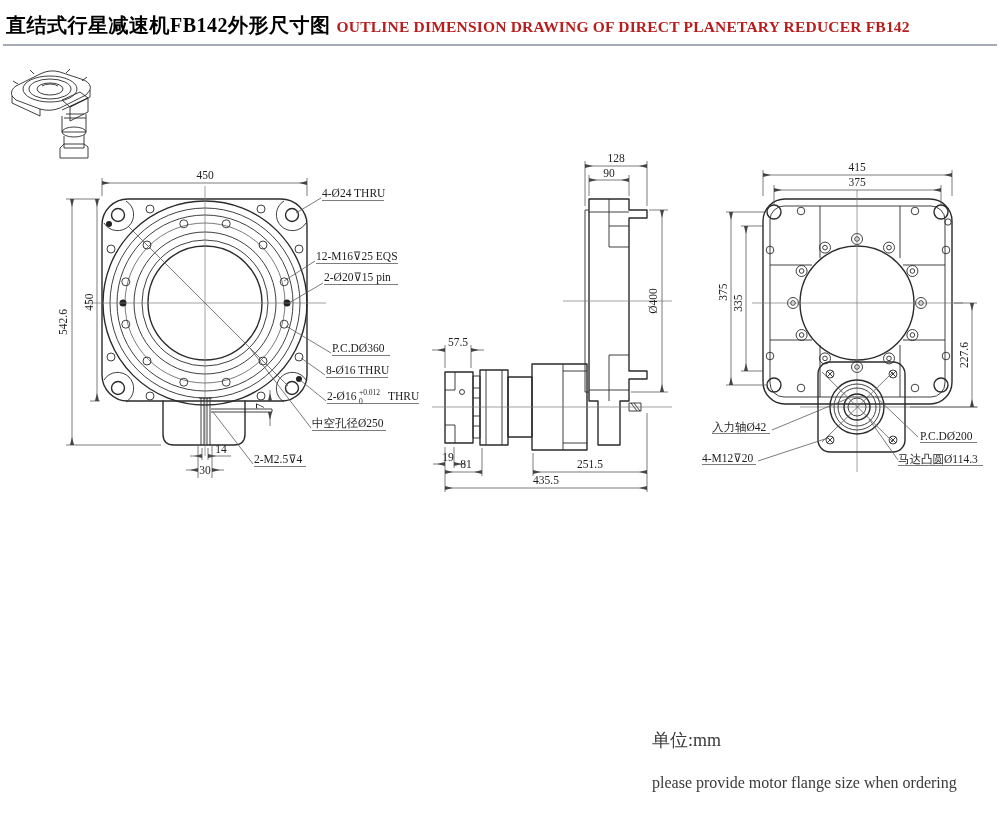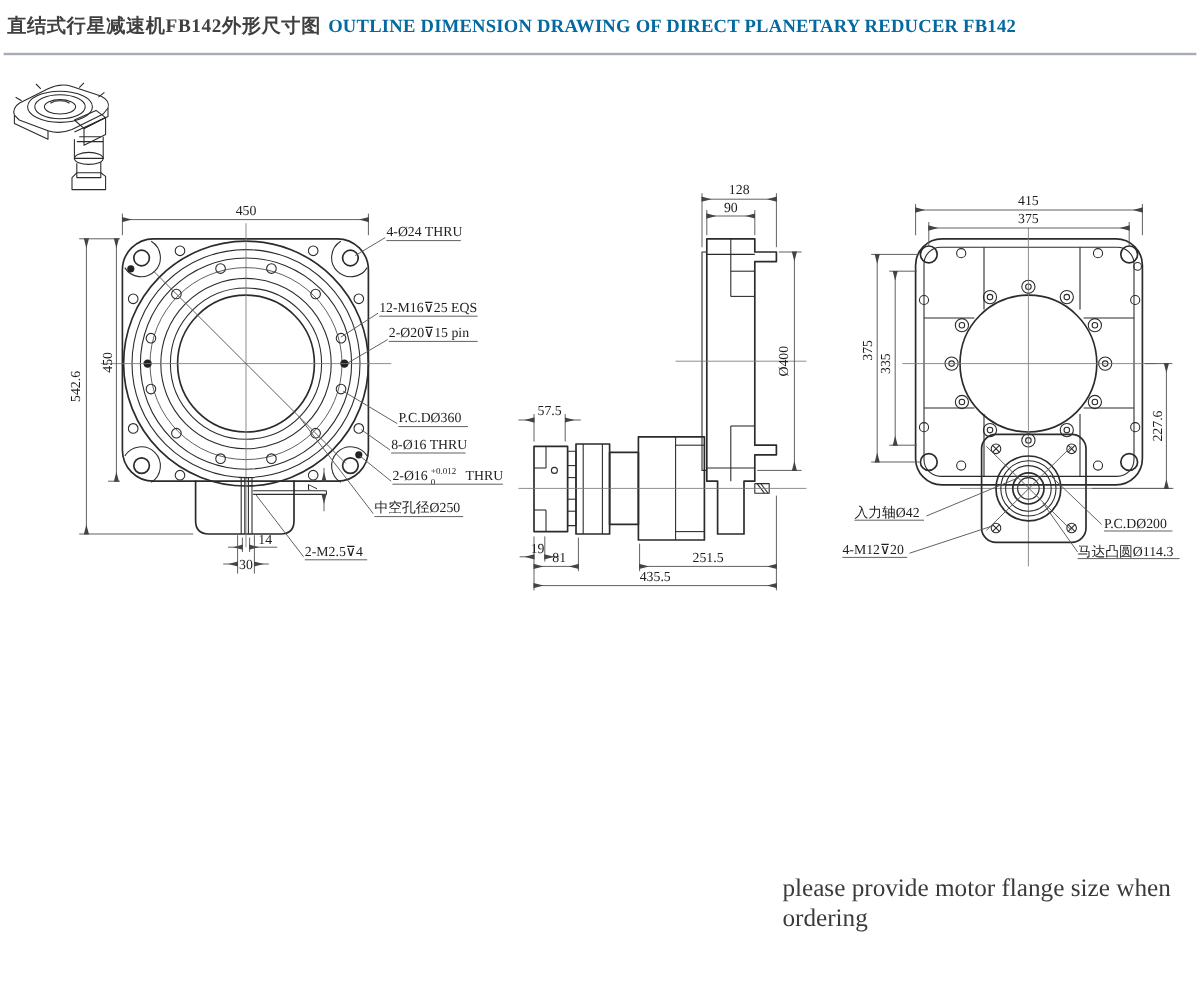--- a/index.html
+++ b/index.html
@@ -1,26 +1,26 @@
 <!DOCTYPE html>
 <html><head>
 <meta charset="utf-8">
 <style>
   html,body{margin:0;padding:0;background:#ffffff;}
   body{width:1000px;height:839px;position:relative;overflow:hidden;
        font-family:"Liberation Serif","DejaVu Serif",serif;color:#1e1e1e;}
   .titlebar{position:absolute;left:6px;top:12px;width:992px;white-space:nowrap;}
-  .title-zh{font-size:16px;font-weight:bold;color:#404040;letter-spacing:0.5px;}
-  .title-en{font-size:15.5px;font-weight:bold;color:#0369a1;margin-left:6px;letter-spacing:0.2px;}
+  .title-zh{font-size:20px;font-weight:bold;color:#000000;letter-spacing:0.5px;}
+  .title-en{font-size:15.5px;font-weight:bold;color:#b91c1c;margin-left:6px;letter-spacing:0.2px;}
   .title-rule{position:absolute;left:3px;right:3px;top:44px;height:2px;background:#a7acb6;}
   .drawing{position:absolute;left:0;top:0;}
   .notes{position:absolute;left:652px;top:728px;width:340px;color:#3a3a3a;}
   .notes .unit{font-size:18px;margin-bottom:22px;}
   .notes .zh{font-size:18px;margin-bottom:4px;}
-  .notes .en{font-size:21px;}
+  .notes .en{font-size:16px;}
   svg text{fill:#1e1e1e;font-family:"Liberation Serif","DejaVu Serif",serif;font-size:11.5px;}
   svg .sup{font-size:7.5px;}
   .o{stroke:#2b2b2b;stroke-width:1.4;fill:none;stroke-linejoin:round;stroke-linecap:round;}
   .o2{stroke:#2b2b2b;stroke-width:0.9;fill:none;stroke-linejoin:round;}
   .t{stroke:#5a5a5a;stroke-width:0.8;fill:none;}
   .tc{stroke:#787878;stroke-width:0.7;fill:none;}
   .fill{fill:#222;stroke:none;}
 </style>
 </head>
 <body>
@@ -395,14 +395,15 @@
     </g>
     <g>
       <line class="t" x1="898" y1="460" x2="869" y2="419"></line>
       <text x="898" y="463">马达凸圆Ø114.3</text>
       <line class="t" x1="898" y1="465.5" x2="983" y2="465.5"></line>
     </g>
   </g>
 </svg>
 
 <div class="notes">
+  <div class="unit">单位:mm</div>
   <div class="en">please provide motor flange size when ordering</div>
 </div>
 
 </body></html>

